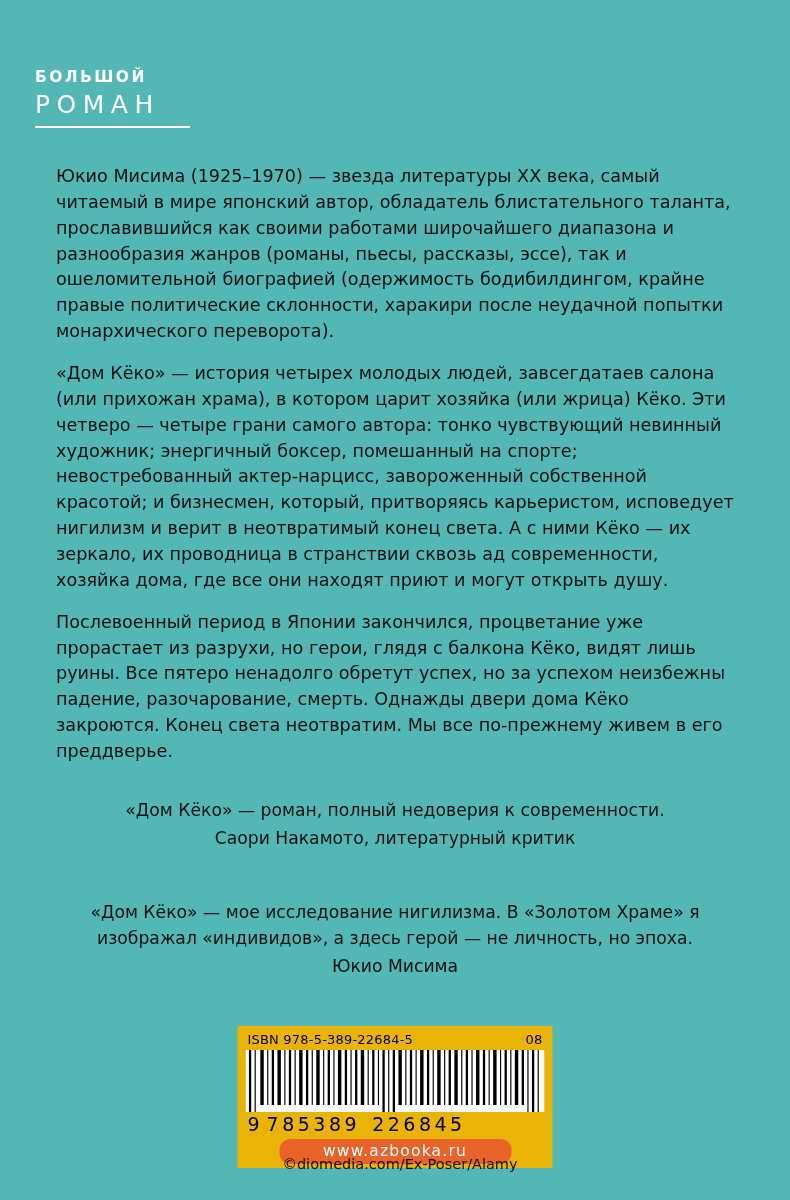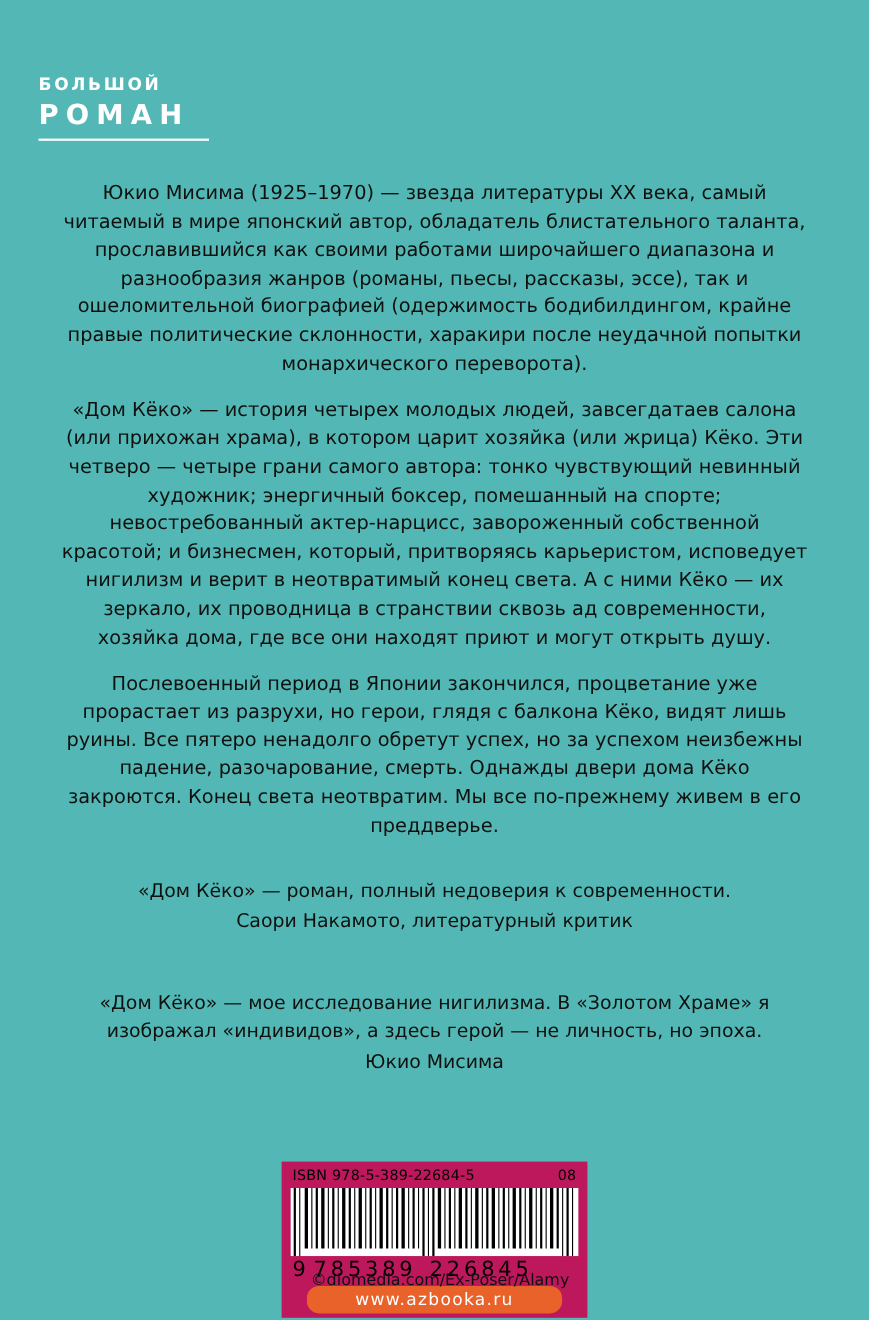--- a/index.html
+++ b/index.html
@@ -35,21 +35,21 @@
   .series-logo .line1 {
     font-size: 15.5px;
     letter-spacing: 2.4px;
     font-weight: 700;
     text-transform: uppercase;
     line-height: 1;
   }
   .series-logo .line2 {
     font-size: 25px;
     letter-spacing: 6.5px;
-    font-weight: 700;
+    font-weight: 400;
     text-transform: uppercase;
     line-height: 1;
     margin-top: 6px;
     position: relative;
   }
   .series-logo .rule {
     position: absolute;
     left: 0;
     top: 56px;
     width: 155px;
@@ -63,21 +63,21 @@
     left: 56px;
     right: 56px;
     top: 136px;
     text-align: center;
   }
   .blurb p {
     margin: 0 0 0 0;
     font-size: 17.6px;
     line-height: 1.47;
     color: #10110f;
-    text-align: center;
+    text-align: left;
   }
   .blurb p + p {
     margin-top: 16px;
   }
 
   
   .quote-block {
     position: absolute;
     left: 56px;
     right: 56px;
@@ -95,23 +95,23 @@
     margin-top: 2px;
   }
   #quote-1 { top: 770px; }
   #quote-2 { top: 872px; }
 
   
   .barcode-wrap {
     position: absolute;
     left: 50%;
     transform: translateX(-50%);
-    top: 1028px;
-    width: 278px;
-    background: #be185d;
+    top: 998px;
+    width: 315px;
+    background: #eab308;
     padding: 6px 8px 4px 8px;
     box-sizing: border-box;
   }
   .isbn-row {
     display: flex;
     align-items: baseline;
     justify-content: space-between;
     font-family: "DejaVu Sans", "Liberation Sans", sans-serif;
     font-size: 13px;
     color: #000;

